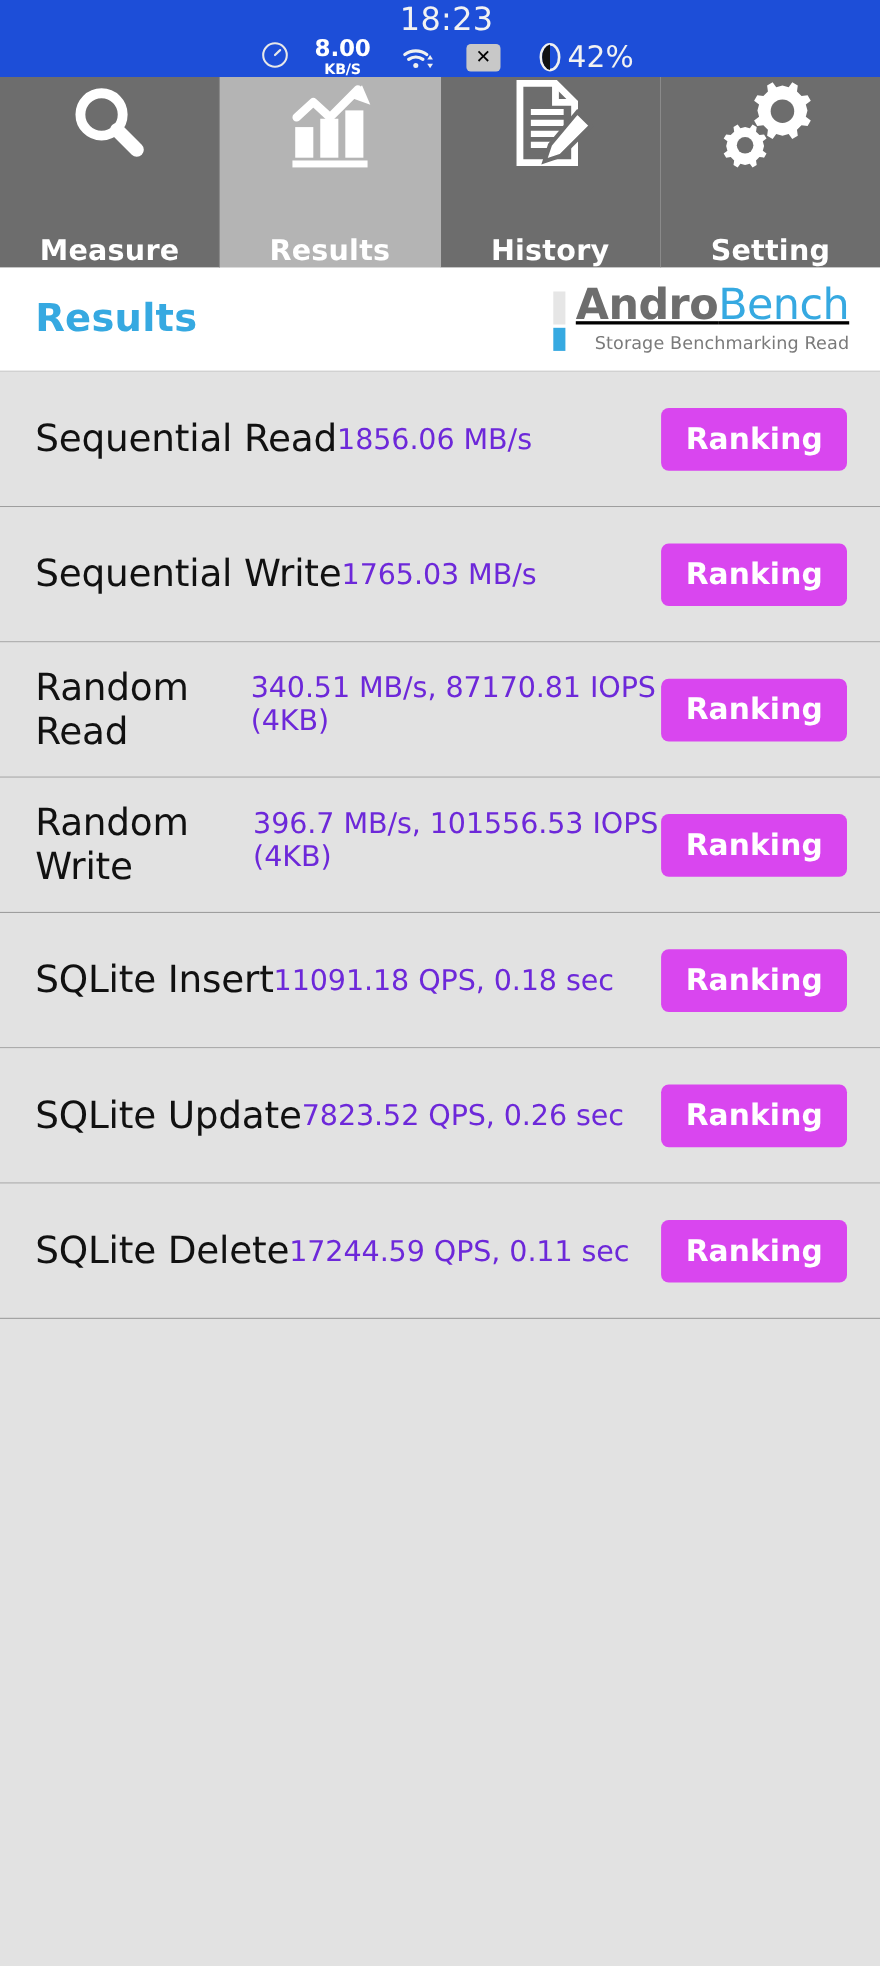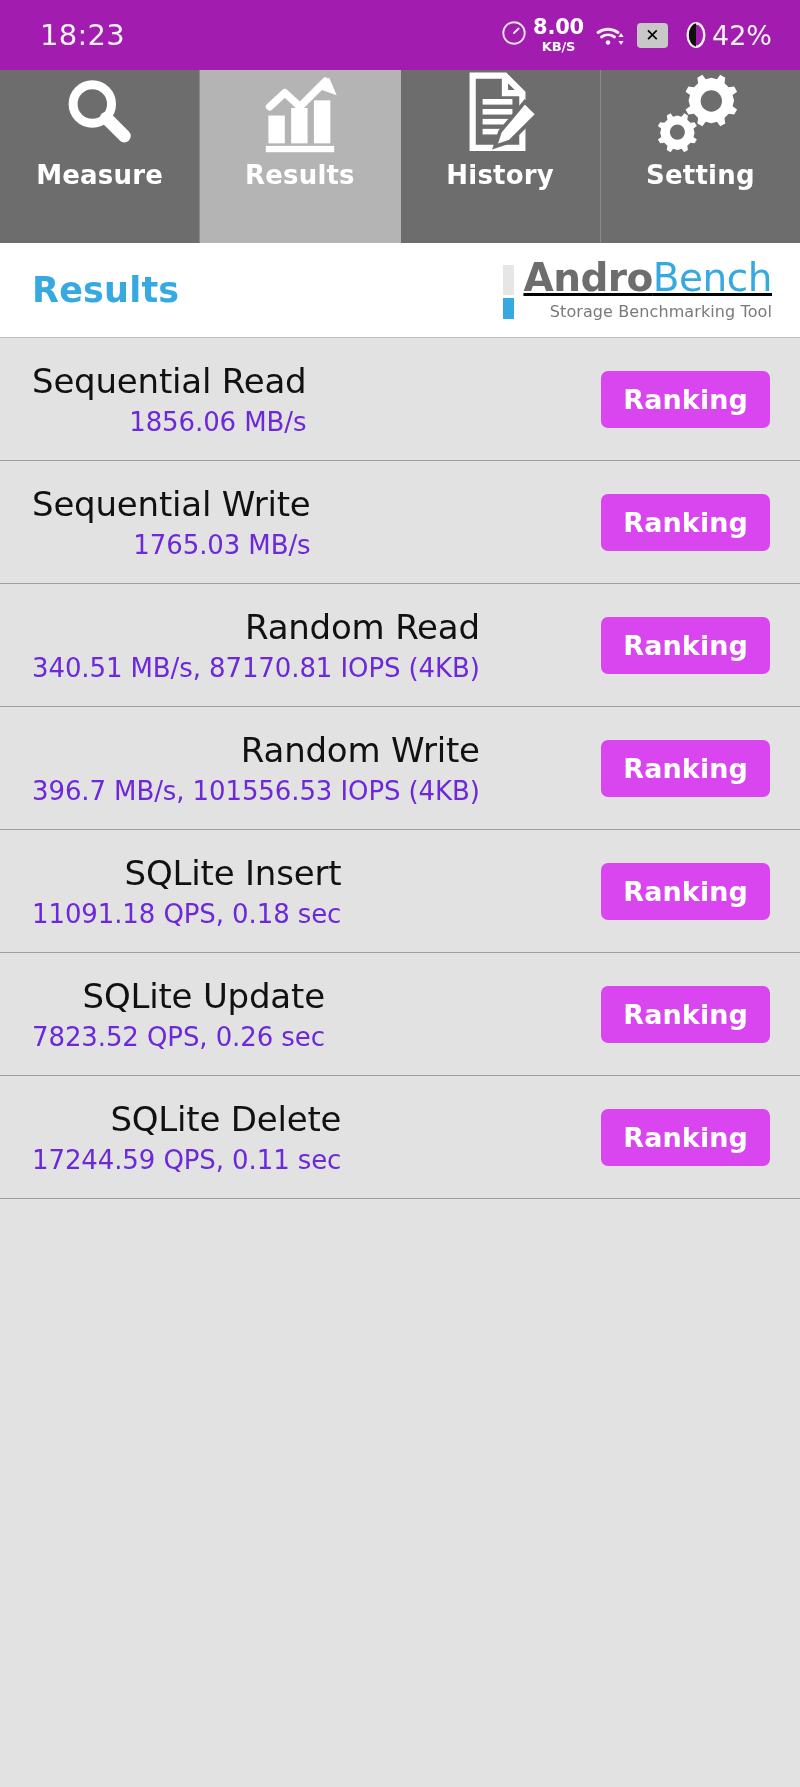--- a/index.html
+++ b/index.html
@@ -7,37 +7,38 @@
     width: 800px;
     height: 1787px;
     background: #e2e2e2;
     font-family: "DejaVu Sans", sans-serif;
     overflow: hidden;
   }
 
   
   .status-bar {
     height: 70px;
-    background: #a21caf;
+    background: #1d4ed8;
     color: #fff;
     display: flex;
     align-items: center;
     justify-content: space-between;
     padding: 0 28px 0 40px;
+    flex-direction: column;
   }
   .status-time {
     font-size: 29px;
     font-weight: 400;
     letter-spacing: 0.3px;
     color: #f2f2f2;
   }
   .status-right {
     display: flex;
     align-items: center;
-    gap: 7px;
+    gap: 24px;
     justify-content: center;
   }
   .speedometer-icon { display:block; }
   .net-speed {
     display: flex;
     flex-direction: column;
     align-items: center;
     line-height: 1;
     margin-left: -2px;
   }
@@ -59,21 +60,21 @@
   .tab-bar {
     height: 173px;
     display: flex;
     background: #6d6d6d;
   }
   .tab {
     flex: 1;
     display: flex;
     flex-direction: column;
     align-items: center;
-    justify-content: flex-start;
+    justify-content: space-between;
     background: #6d6d6d;
     border-right: 1px solid #8a8a8a;
     position: relative;
   }
   .tab:last-child { border-right: none; }
   .tab.active { background: #b4b4b4; border-right-color: #b4b4b4; }
   .tab.active + .tab { border-left: none; }
   .tab-icon {
     height: 84px;
     display: flex;
@@ -142,21 +143,21 @@
   }
   .result-row {
     height: 123px;
     display: flex;
     align-items: center;
     justify-content: space-between;
     padding: 0 30px 0 32px;
     border-bottom: 1px solid #9e9e9e;
     background: #e2e2e2;
   }
-  .row-texts { display: flex; flex-direction: column; justify-content: center; align-items: flex-end; }
+  .row-texts { display: flex; flex-direction: row; justify-content: center; }
   .row-title {
     font-size: 34px;
     color: #111111;
     line-height: 1.18;
     letter-spacing: -0.2px;
   }
   .row-value {
     font-size: 26px;
     color: #6d28d9;
     margin-top: 6px;
@@ -275,21 +276,21 @@
 
 <div class="app-header">
   <div class="page-title">Results</div>
   <div class="brand">
     <div class="brand-marks">
       <div class="mark-gray"></div>
       <div class="mark-blue"></div>
     </div>
     <div class="brand-text">
       <div class="brand-name"><span class="brand-andro">Andro</span><span class="brand-bench">Bench</span></div>
-      <div class="brand-sub">Storage Benchmarking Tool</div>
+      <div class="brand-sub">Storage Benchmarking Read</div>
     </div>
   </div>
 </div>
 
 <div class="results-list">
 
   <div class="result-row">
     <div class="row-texts">
       <div class="row-title">Sequential Read</div>
       <div class="row-value">1856.06 MB/s</div>

